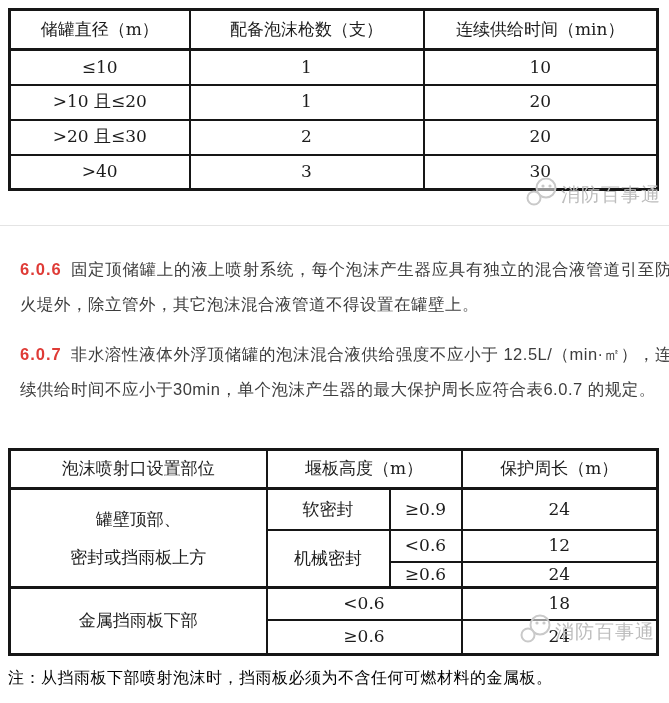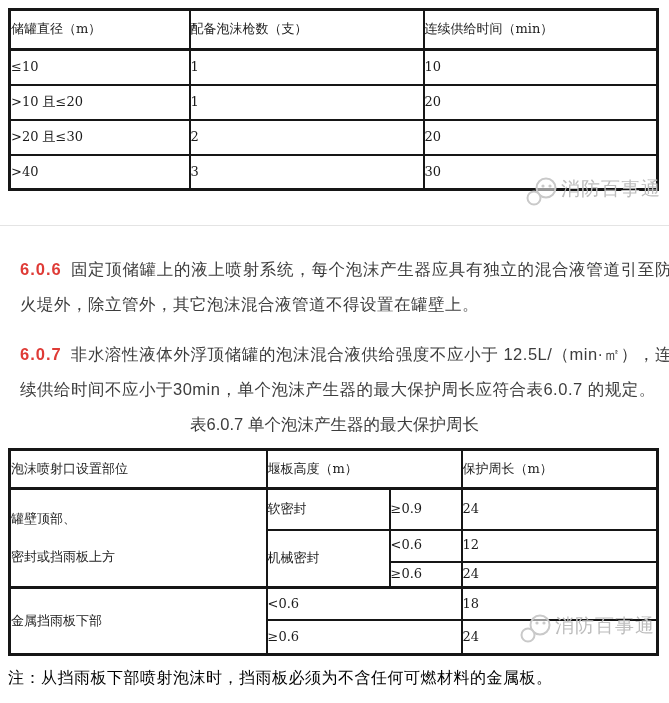--- a/index.html
+++ b/index.html
@@ -6,23 +6,23 @@
   .page {
     position:relative; width:669px; height:703px; background:#ffffff;
     overflow:hidden; font-family:"Liberation Sans","DejaVu Sans",sans-serif;
   }
   
   table {
     position:absolute; left:8px; border-collapse:collapse; table-layout:fixed;
     background:#fff; border:3px solid #161616;
   }
   th, td {
-    border:2px solid #161616; text-align:left; vertical-align:middle;
+    border:2px solid #161616; text-align:center; vertical-align:middle;
     font-family:"DejaVu Serif","Liberation Serif",serif; font-weight:normal;
-    font-size:13px; color:#1c1c1c; padding:0; line-height:1.25;
+    font-size:17px; color:#1c1c1c; padding:0; line-height:1.25;
   }
   thead th { border-bottom:3px solid #161616; }
   .t1 { top:8px; width:651px; }
   .t1 thead tr { height:40px; }
   .t1 tbody tr { height:35px; }
   .t2 { top:448px; width:651px; }
   .t2 thead tr { height:39px; }
   .t2 .r1 { height:41px; }
   .t2 .r2 { height:32px; }
   .t2 .r3 { height:26px; }
@@ -46,21 +46,21 @@
   .note {
     position:absolute; top:665px; left:8px; width:652px; margin:0;
     font-size:16px; line-height:26px; color:#000000; letter-spacing:0.5px;
   }
   .hairline {
     position:absolute; top:225px; left:0; width:669px; height:0;
     border-top:1px solid #e4e4e4;
   }
   
   .watermark {
-    position:absolute; display:flex; align-items:flex-start; z-index:5;
+    position:absolute; display:flex; align-items:flex-end; z-index:5;
     color:#bdbdbd; font-size:19px; letter-spacing:1px; white-space:nowrap;
     font-family:"Liberation Sans","DejaVu Sans",sans-serif;
   }
   .wm1 { left:524px; top:176px; }
   .wm2 { left:518px; top:613px; }
   .wm-logo { display:inline-block; width:36px; height:32px; margin-right:1px; }
 </style>
 </head>
 <body>
 
@@ -102,21 +102,20 @@
       </tr>
     </tbody>
   </table>
 
   <div class="hairline"></div>
 
   <p class="para p606"><span class="clause-num">6.0.6</span><span>固定顶储罐上的液上喷射系统，每个泡沫产生器应具有独立的混合液管道引至防火堤外，除立管外，其它泡沫混合液管道不得设置在罐壁上。</span></p>
 
   <p class="para p607"><span class="clause-num">6.0.7</span><span>非水溶性液体外浮顶储罐的泡沫混合液供给强度不应小于 12.5L/（min·㎡），连续供给时间不应小于30min，单个泡沫产生器的最大保护周长应符合表6.0.7 的规定。</span></p>
 
-  <p class="caption">表6.0.7 单个泡沫产生器的最大保护周长</p>
 
   <table class="t2">
     <colgroup>
         <col style="width:257px">
         <col style="width:123px">
         <col style="width:72px">
         <col>
       </colgroup>
     <thead>
       <tr>

